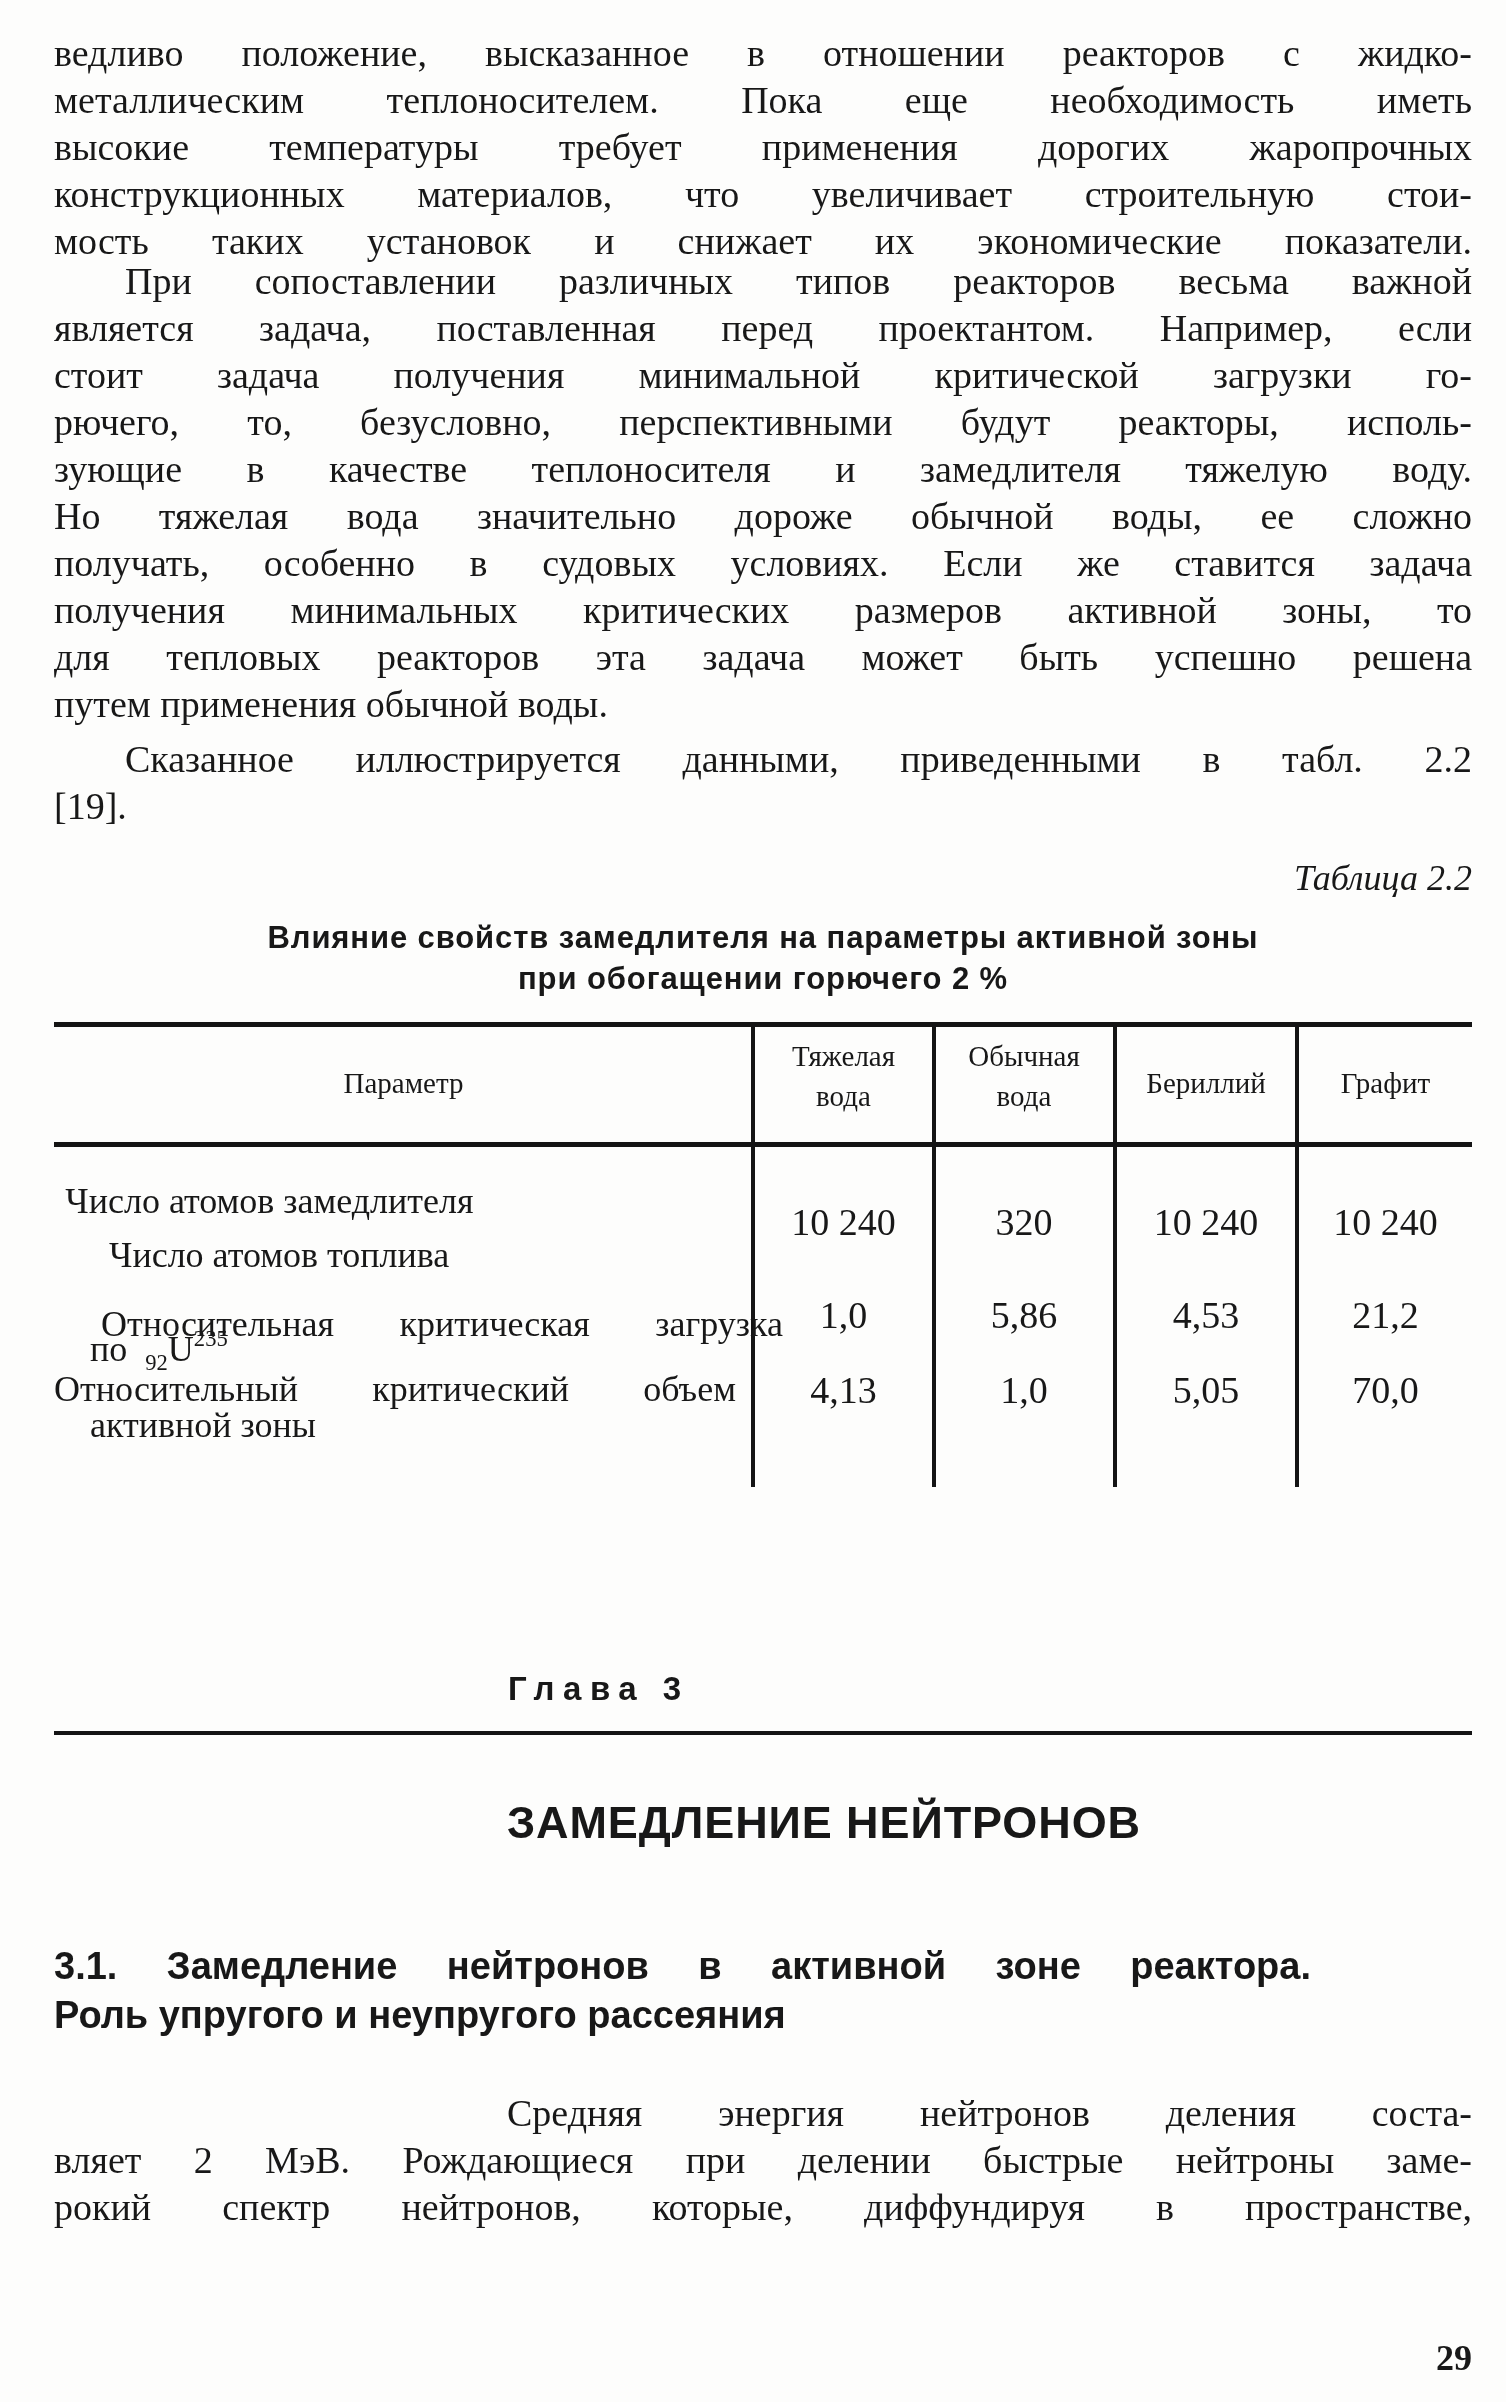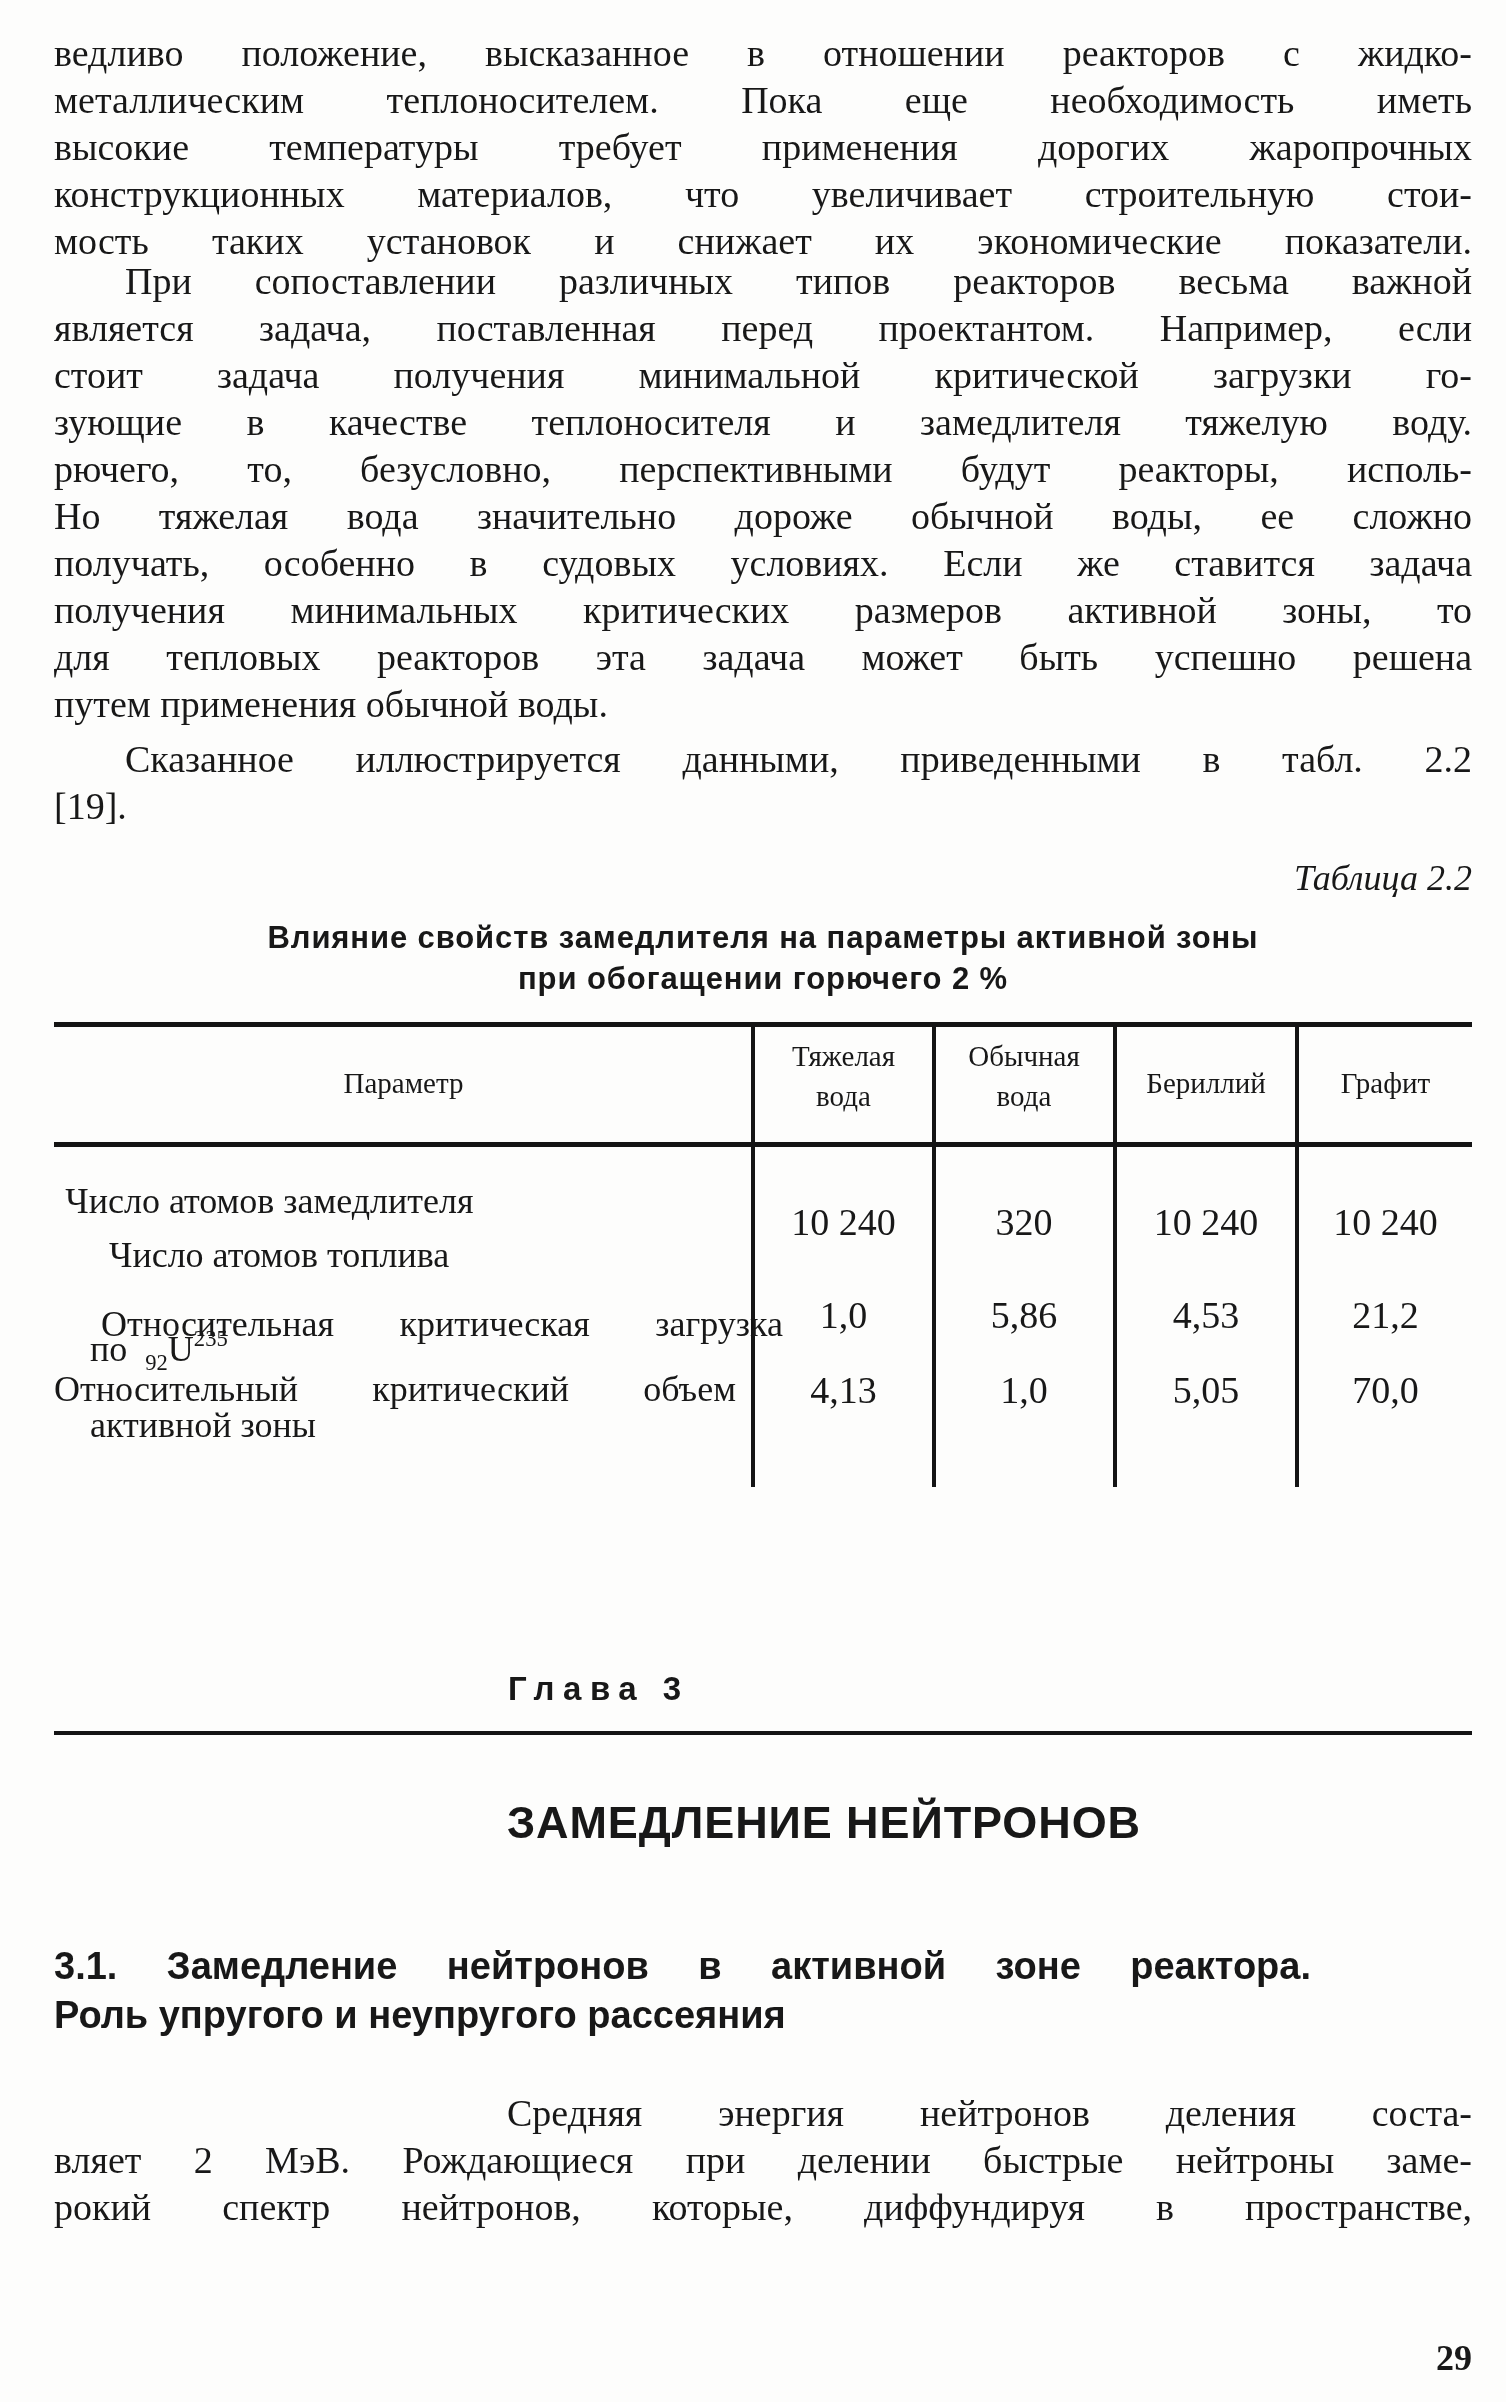--- a/index.html
+++ b/index.html
@@ -85,22 +85,22 @@
     <div class="bodyline">металлическим теплоносителем. Пока еще необходимость иметь</div>
     <div class="bodyline">высокие температуры требует применения дорогих жаропрочных</div>
     <div class="bodyline">конструкционных материалов, что увеличивает строительную стои-</div>
     <div class="bodyline">мость таких установок и снижает их экономические показатели.</div>
   </div>
 
   <div class="abs textcol" style="top:258px;">
     <div class="bodyline ind">При сопоставлении различных типов реакторов весьма важной</div>
     <div class="bodyline">является задача, поставленная перед проектантом. Например, если</div>
     <div class="bodyline">стоит задача получения минимальной критической загрузки го-</div>
+    <div class="bodyline">рючего, то, безусловно, перспективными будут реакторы, исполь-</div>
     <div class="bodyline">зующие в качестве теплоносителя и замедлителя тяжелую воду.</div>
-    <div class="bodyline">рючего, то, безусловно, перспективными будут реакторы, исполь-</div>
     <div class="bodyline">Но тяжелая вода значительно дороже обычной воды, ее сложно</div>
     <div class="bodyline">получать, особенно в судовых условиях. Если же ставится задача</div>
     <div class="bodyline">получения минимальных критических размеров активной зоны, то</div>
     <div class="bodyline">для тепловых реакторов эта задача может быть успешно решена</div>
     <div class="bodyline plain">путем применения обычной воды.</div>
   </div>
 
   <div class="abs textcol" style="top:736px;">
     <div class="bodyline ind">Сказанное иллюстрируется данными, приведенными в табл. 2.2</div>
     <div class="bodyline plain">[19].</div>

